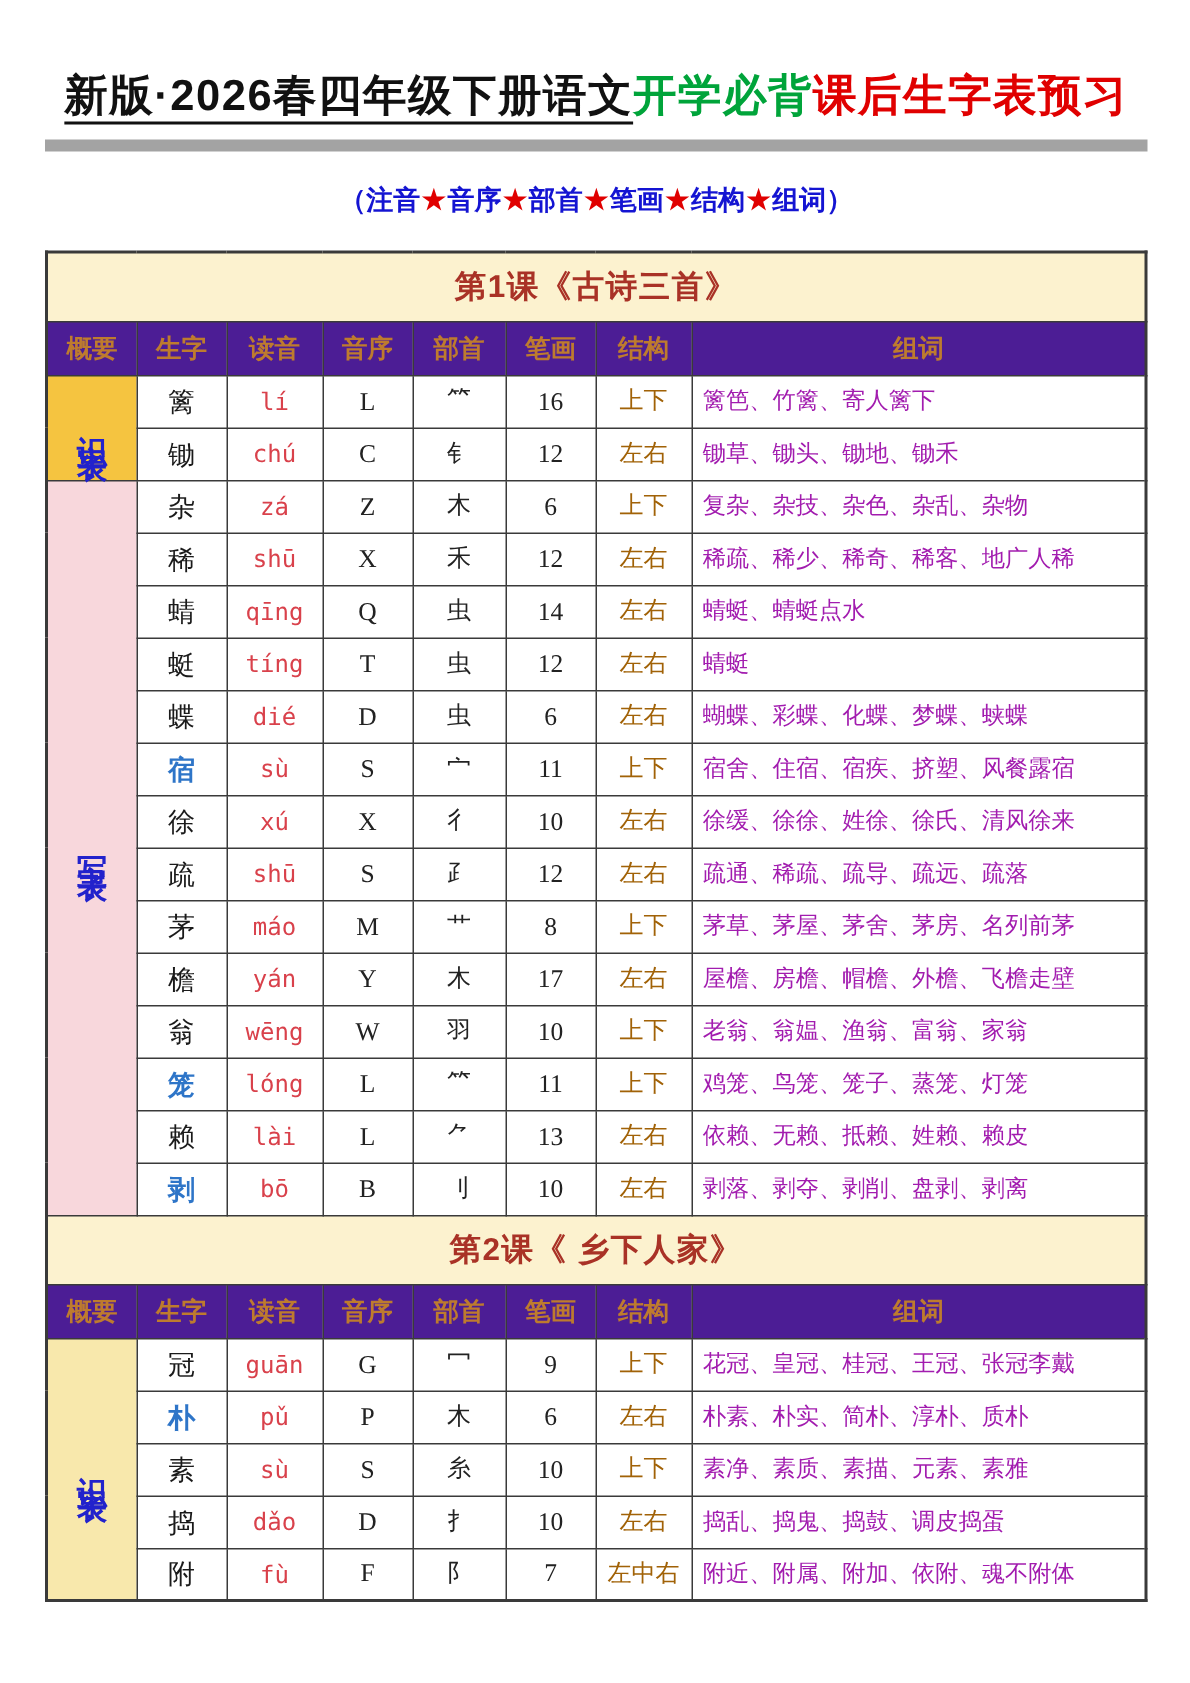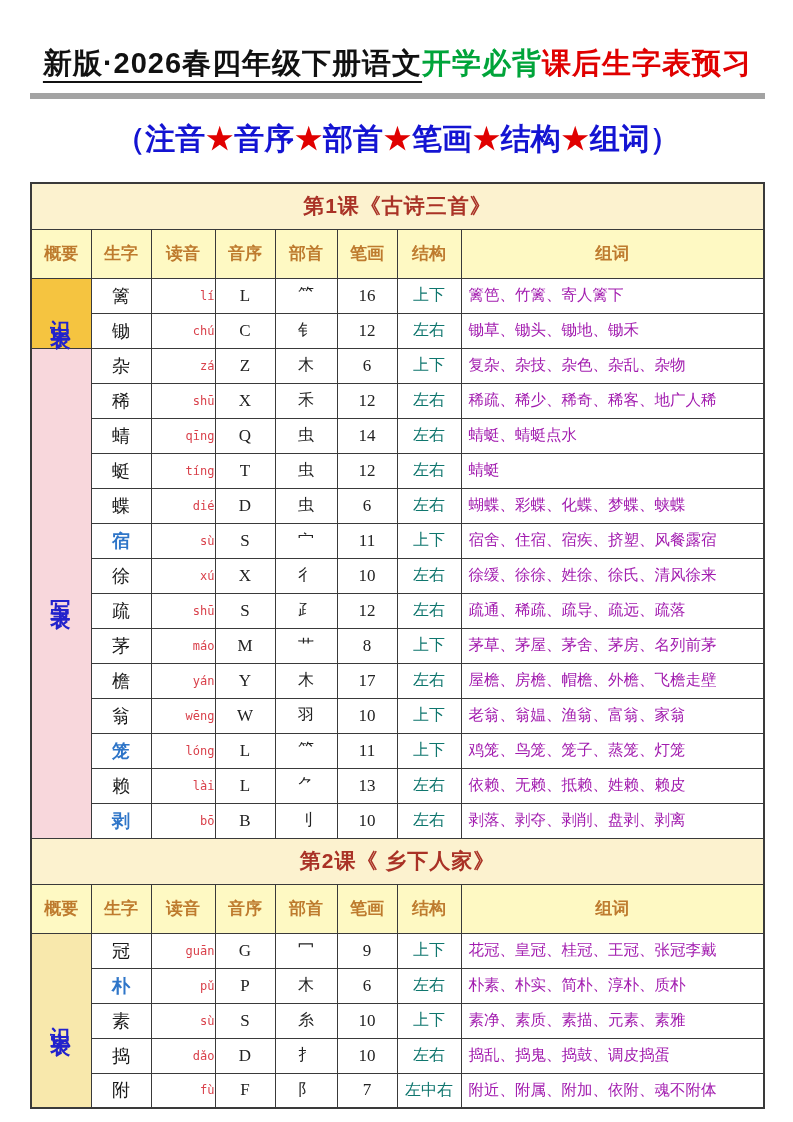--- a/index.html
+++ b/index.html
@@ -7,41 +7,41 @@
   body {
     width: 793px; height: 1122px;
     font-family: "Liberation Serif", serif;
     overflow: hidden;
   }
   .page { padding: 44px 28px 0 30px; }
 
   
   .title-wrap {
     text-align: center;
-    border-bottom: 6px solid #a3a3a3;
+    border-bottom: 8px solid #a3a3a3;
     padding-bottom: 9px;
   }
   .title-wrap span {
     font-family: "Liberation Sans", sans-serif;
     font-weight: bold;
     font-size: 29px;
     letter-spacing: 1px;
     white-space: nowrap;
   }
   .t-black { color: #111111; text-decoration: underline; text-decoration-thickness: 2px; text-underline-offset: 8px; }
   .t-green { color: #00a43a; }
   .t-red   { color: #e00000; }
 
   
   .subtitle {
     text-align: center;
     margin-top: 20px;
     font-family: Liberation Sans, sans-serif;
     font-weight: bold;
-    font-size: 30px;
+    font-size: 18px;
   }
   .subtitle .word, .subtitle .paren { color: #1414d2; }
   .subtitle .star { color: #e00000; padding: 0 1px; }
 
   
   table.vocab {
     margin-top: 22px;
     width: 735px;
     border-collapse: collapse;
     table-layout: fixed;
@@ -52,51 +52,50 @@
   td.bar-cell {
     background: #fcf2cf;
     color: #a93226;
     font-weight: bold;
     font-size: 21px;
     height: 46px;
     font-family: "Liberation Sans", sans-serif;
     letter-spacing: 1px;
   }
   th.col-head {
-    background: #fef9c3;
+    background: #4c1d95;
     color: #be7b2e;
     font-weight: bold;
     font-size: 17px;
-    height: 49px;
+    height: 36px;
     font-family: "Liberation Sans", sans-serif;
   }
   tr.data-row { height: 35px; }
 
   td.gaiyao { padding: 2px 0; }
   .gaiyao-label {
     writing-mode: vertical-rl;
     text-orientation: upright;
     display: inline-block;
     color: #2222cc;
     font-weight: bold;
     font-size: 20px;
     font-family: "Liberation Sans", sans-serif;
     letter-spacing: 5px;
   }
   td.char-cell { font-size: 18px; color: #1a1a1a; }
   td.char-cell.blue { color: #2e75c8; font-weight: bold; }
   td.pinyin-cell {
     color: #d9414b;
     font-family: "DejaVu Sans Mono", monospace;
-    font-size: 12px;
-    text-align: right;
+    font-size: 16px;
   }
   td.initial-cell, td.strokes-cell { font-size: 17px; color: #222; }
   td.radical-cell { font-size: 16px; color: #222; }
-  td.structure-cell { font-size: 16px; color: #0f766e; }
+  td.structure-cell { font-size: 16px; color: #a16207; }
   td.words-cell {
     text-align: left;
     padding-left: 7px;
     font-size: 15.5px;
     color: #a21caf;
     white-space: nowrap;
     overflow: hidden;
   }
 
   

